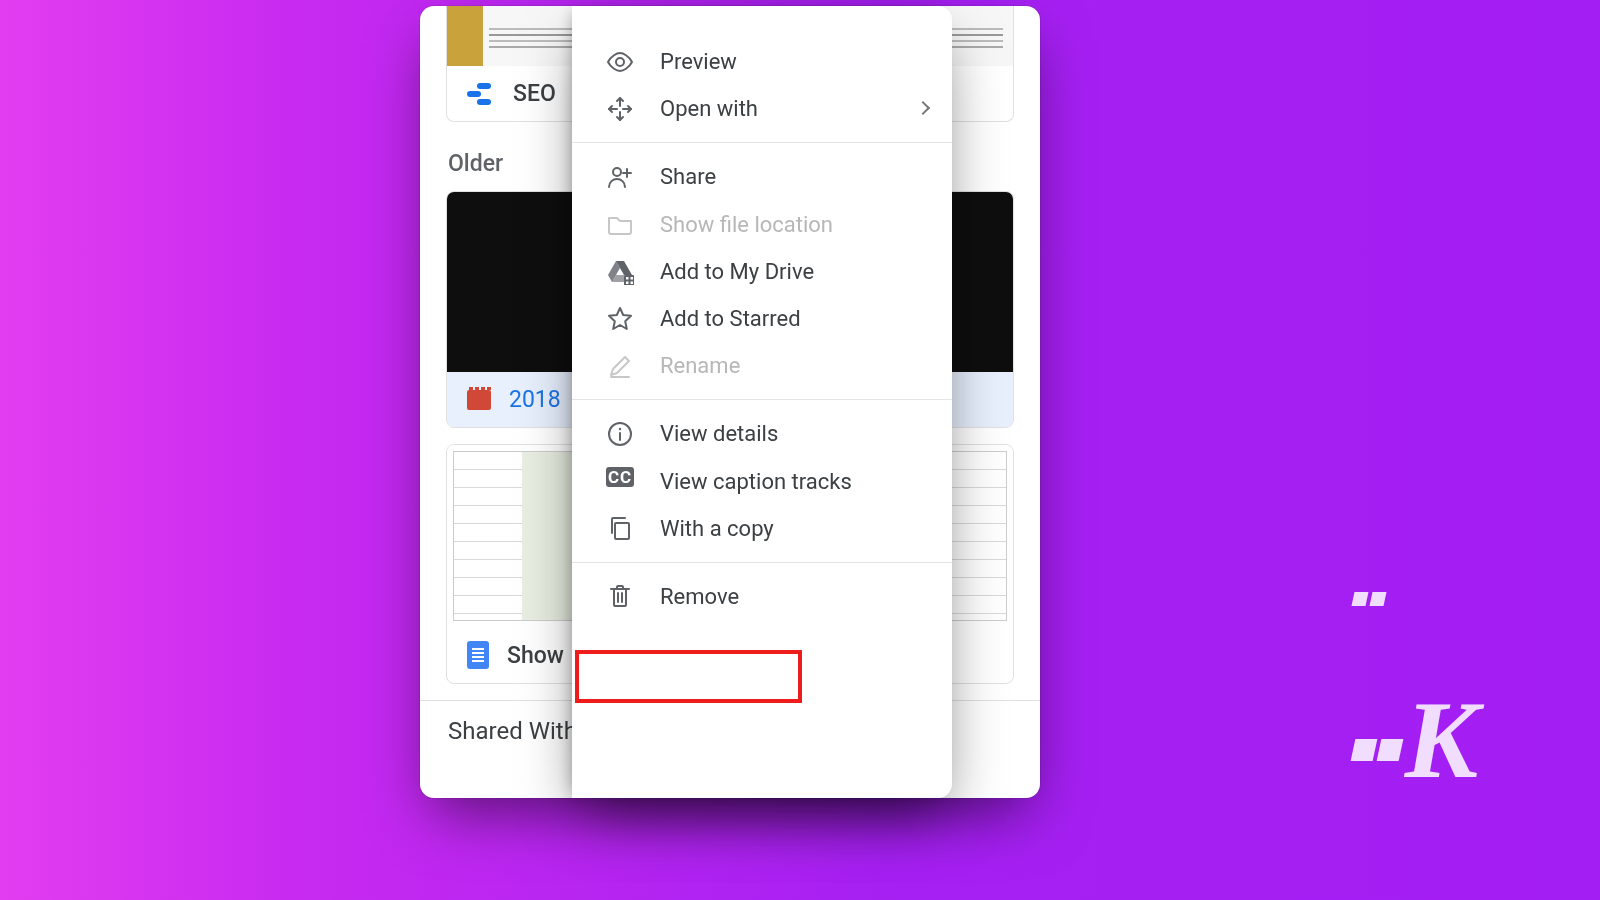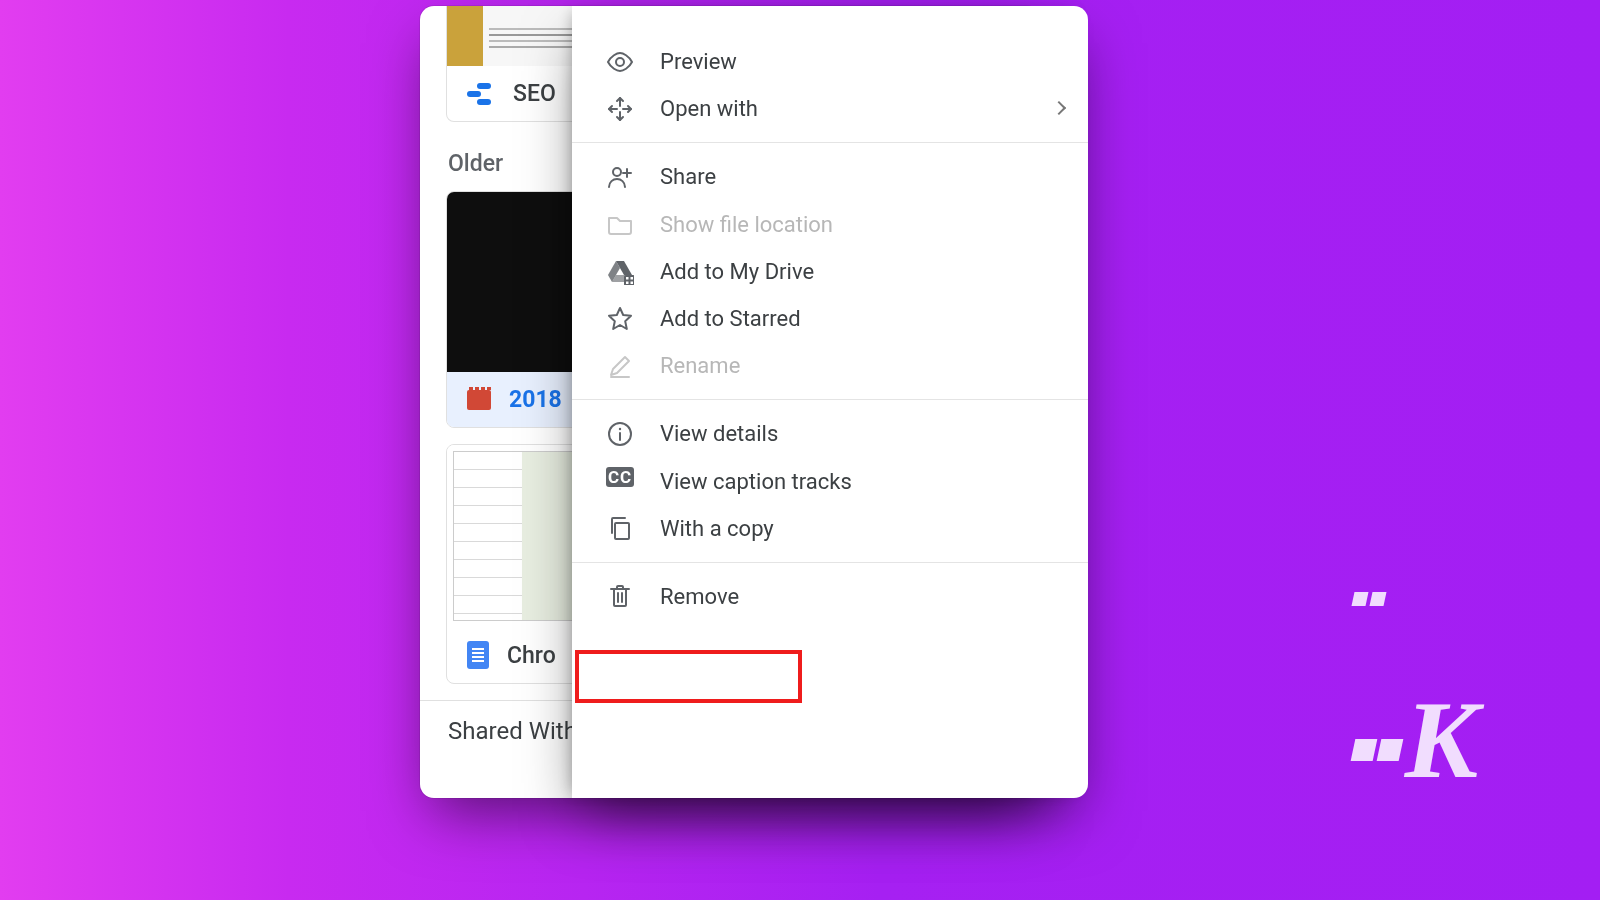--- a/index.html
+++ b/index.html
@@ -26,32 +26,32 @@
   .ds-icon span:nth-child(1){left:10px;top:0;}
   .ds-icon span:nth-child(2){left:0;top:8px;}
   .ds-icon span:nth-child(3){left:10px;top:16px;}
   .section-header{ font-size:23px; font-weight:500; color:#5f6368; padding:12px 28px 14px 28px;}
   .tile2 .tile-thumb{ height:180px; background:#0e0e0e; display:flex; align-items:center; justify-content:center;}
   .play-triangle{ width:0;height:0;border-left:32px solid #fff;border-top:20px solid transparent;border-bottom:20px solid transparent;}
   .tile2 .tile-label{ background:#e8f0fe;}
   .film-icon{ width:24px; height:20px; background:#d14836; border-radius:2px; position:relative;}
   .film-icon::before,.film-icon::after{content:"";position:absolute;top:-3px;width:4px;height:3px;background:#d14836;}
   .film-icon::before{left:2px;} .film-icon::after{left:8px; box-shadow:6px 0 #d14836, 12px 0 #d14836;}
-  .tile2 .tile-label span.fname{ color:#1a73e8; font-weight:700;}
+  .tile2 .tile-label span.fname{ color:#1a73e8; font-weight:400;}
   .tile3 .tile-thumb{ height:182px; background:#fff; padding:6px;}
   .sheet-mini{ width:100%; height:100%; background:
     linear-gradient(#e8eee1,#e8eee1) 68px 0/55px 100% no-repeat,
     repeating-linear-gradient(#fff,#fff 17px,#d9d9d9 17px,#d9d9d9 18px);
     border:1px solid #ccc;}
   .doc-icon{ width:22px; height:28px; background:#4285f4; border-radius:3px; position:relative;}
   .doc-icon::before{content:"";position:absolute;left:5px;right:5px;top:7px;height:2px;background:#fff;box-shadow:0 4px 0 #fff,0 8px 0 #fff,0 12px 0 #fff;}
   .footer-link{ font-size:24px; color:#3c4043; padding:16px 28px 0 28px; border-top:1px solid #e0e0e0; margin-top:0;}
   
   .ctxmenu{
-    position:absolute; left:572px; top:6px; width:516px; height:792px;
+    position:absolute; left:572px; top:6px; width:380px; height:792px;
     background:#fff; border-top-right-radius:14px; border-bottom-right-radius:14px;
     box-shadow: -6px 0 14px -6px rgba(0,0,0,.25), 0 25px 60px -12px rgba(0,0,0,.55);
     padding-top:32px;
   }
   .mi{ display:flex; align-items:center; height:47.2px; padding:0 34px; font-size:22px; color:#3c4043; position:relative;}
   .mi .lbl{ margin-left:26px; }
   .mi.disabled{ color:#b7b7b7; }
   .mi.disabled .ic path, .mi.disabled .ic rect, .mi.disabled .ic circle, .mi.disabled .ic line { stroke:#c7c7c7 !important; }
   .sep{ height:1px; background:#e4e4e4; margin:10px 0;}
   .ic{ width:28px; height:28px; flex:0 0 28px; }
@@ -95,21 +95,21 @@
       <span class="fname">2018</span>
     </div>
   </div>
 
   <div class="tile tile3">
     <div class="tile-thumb">
         <div class="sheet-mini"></div>
       </div>
     <div class="tile-label">
       <span class="doc-icon"></span>
-      <span>Chro</span>
+      <span>Show</span>
     </div>
   </div>
 
   <div class="footer-link">Shared With M</div>
 </div>
 
 <div class="ctxmenu">
 
   <div class="mi">
     <span class="ic">

